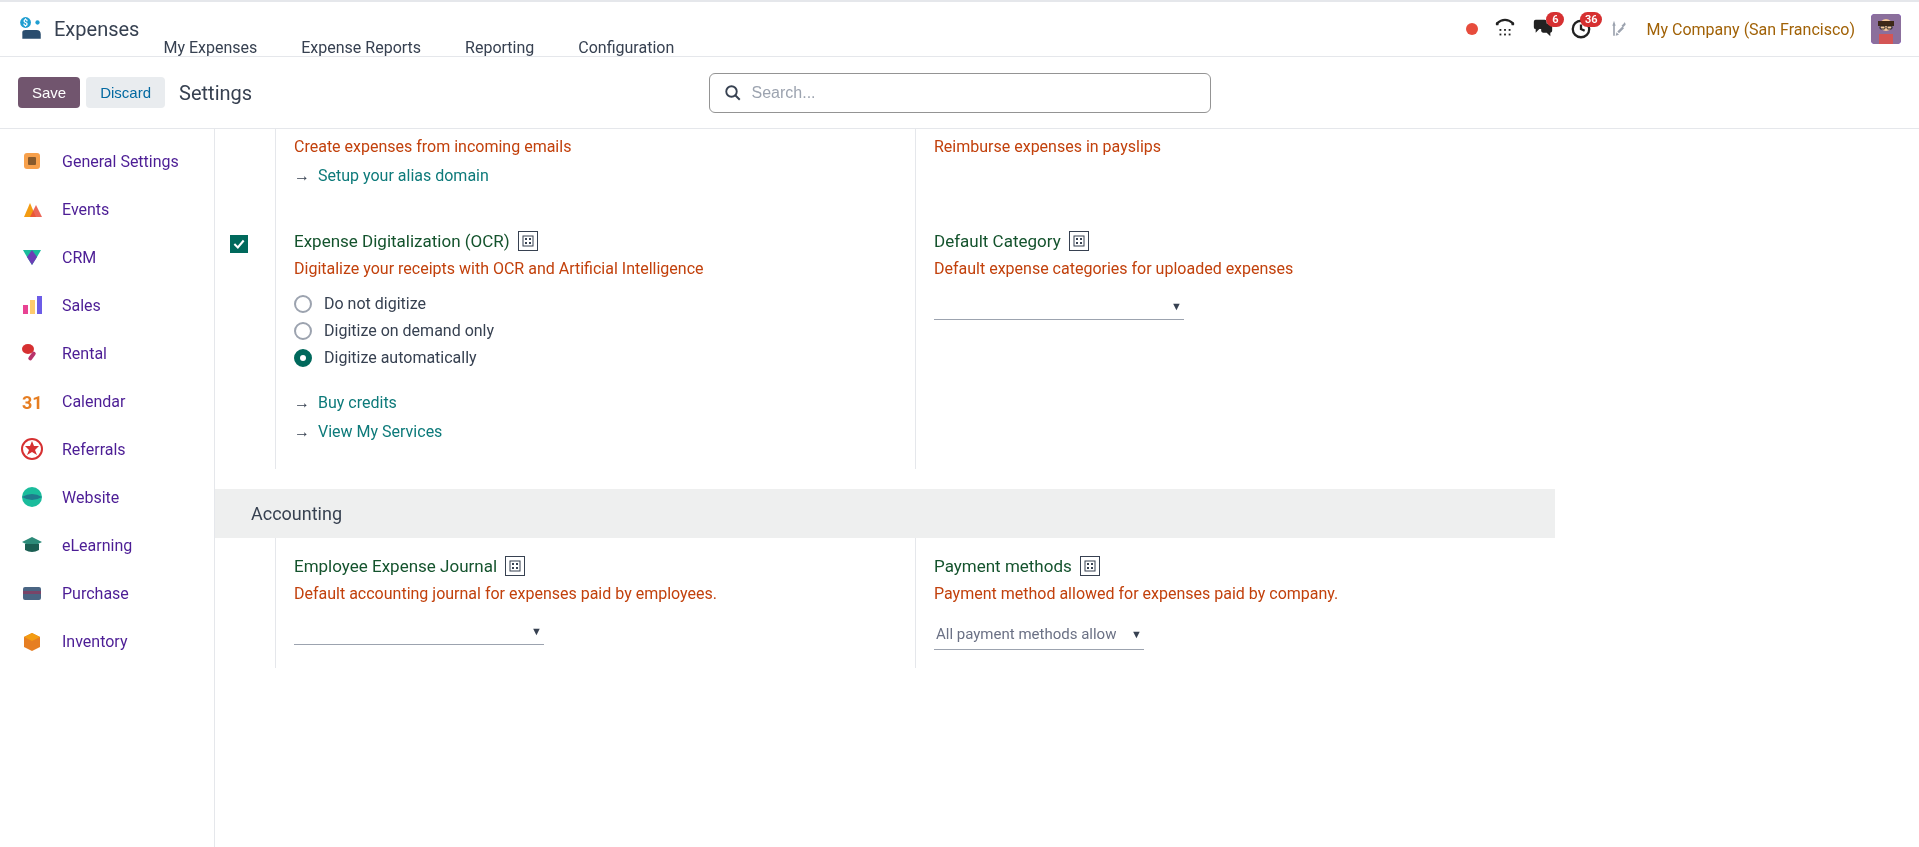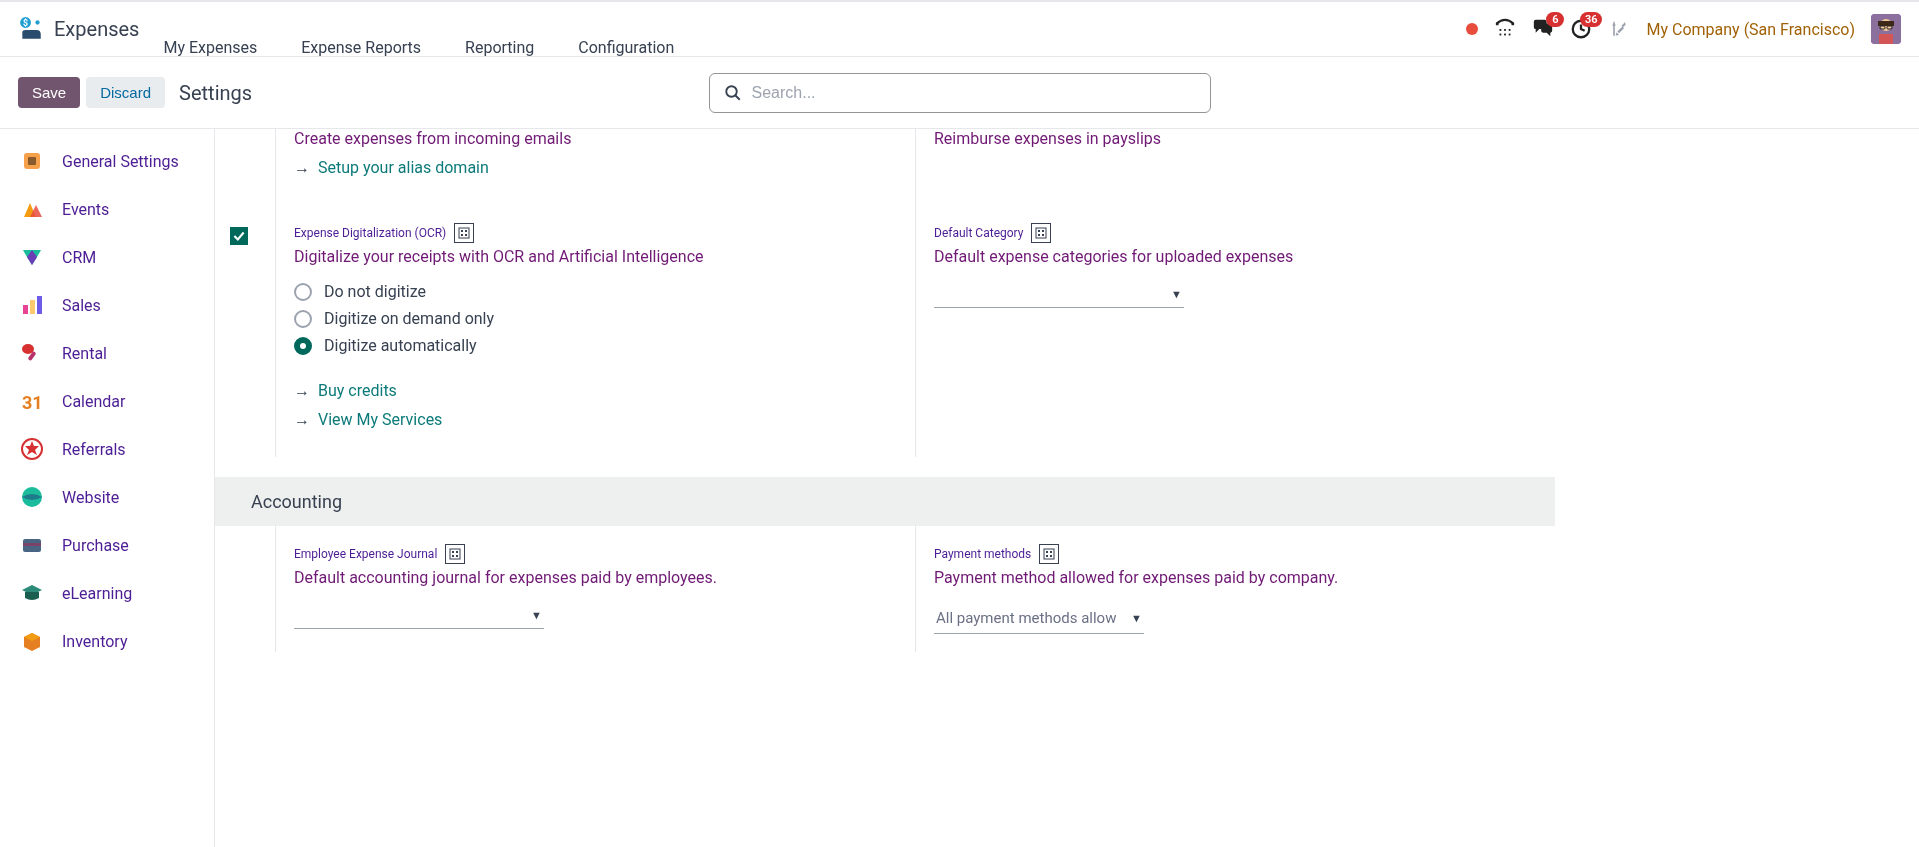--- a/index.html
+++ b/index.html
@@ -36,22 +36,22 @@
 
 .content { flex: 1; overflow-y: auto; padding-right: 12px; }
 .content-inner { padding: 0 0 40px 60px; max-width: 1340px; }
 
 .two-col { display: flex; gap: 0; }
 .col { flex: 1; padding: 18px 30px 18px 0; position: relative; }
 .col:first-child { border-left: 1px solid #e5e7eb; padding-left: 18px; }
 .col:last-child { border-left: 1px solid #e5e7eb; padding-left: 18px; }
 .col-check { position: absolute; left: -46px; top: 22px; width: 18px; height: 18px; background: #00695c; display: flex; align-items: center; justify-content: center; }
 
-.setting-title { font-size: 12px; color: #4c1d95; display: flex; align-items: center; gap: 8px; margin-bottom: 4px; }
-.setting-desc { font-size: 16px; color: #701a75; margin-bottom: 16px; }
+.setting-title { font-size: 17px; color: #14532d; display: flex; align-items: center; gap: 8px; margin-bottom: 4px; }
+.setting-desc { font-size: 16px; color: #c2410c; margin-bottom: 16px; margin-top: 8px; }
 .building-icon { width: 20px; height: 20px; border: 1.5px solid #374151; display: inline-flex; align-items: center; justify-content: center; font-size: 9px; }
 
 .radio-row { display: flex; align-items: center; gap: 12px; margin: 8px 0; font-size: 16px; color: #374151; }
 .radio-outer { width: 18px; height: 18px; border: 2px solid #9ca3af; border-radius: 50%; display: flex; align-items: center; justify-content: center; }
 .radio-selected { border-color: #00695c; background: #00695c; }
 .radio-selected .radio-inner { width: 6px; height: 6px; background: #fff; border-radius: 50%; }
 
 .link-row { display: flex; align-items: center; gap: 8px; margin: 10px 0; color: #0d7a7a; font-size: 16px; cursor: pointer; }
 .link-row .arrow { color: #374151; font-weight: 600; }
 
@@ -216,34 +216,34 @@
           <svg viewBox="0 0 24 24" width="24" height="24">
             <circle cx="12" cy="12" r="10" fill="#1abc9c"></circle>
             <path d="M2 12 Q12 6 22 12 Q12 18 2 12" fill="#1f7a8c"></path>
           </svg>
         </span>
       <span>Website</span>
     </div>
     <div class="side-item">
       <span class="side-icon">
           <svg viewBox="0 0 24 24" width="24" height="24">
+            <path d="M2 9 L12 4 L22 9 L12 14 Z" fill="#2c8a78"></path>
+            <path d="M5 11 L5 17 Q12 21 19 17 L19 11" fill="#1a5e52"></path>
+          </svg>
+        </span>
+      <span>eLearning</span>
+    </div>
+    <div class="side-item">
+      <span class="side-icon">
+          <svg viewBox="0 0 24 24" width="24" height="24">
             <rect x="3" y="6" width="18" height="13" rx="2" fill="#4a6583"></rect>
             <rect x="3" y="10" width="18" height="3" fill="#7a4468"></rect>
           </svg>
         </span>
       <span>Purchase</span>
-    </div>
-    <div class="side-item">
-      <span class="side-icon">
-          <svg viewBox="0 0 24 24" width="24" height="24">
-            <path d="M2 9 L12 4 L22 9 L12 14 Z" fill="#2c8a78"></path>
-            <path d="M5 11 L5 17 Q12 21 19 17 L19 11" fill="#1a5e52"></path>
-          </svg>
-        </span>
-      <span>eLearning</span>
     </div>
     <div class="side-item">
       <span class="side-icon">
           <svg viewBox="0 0 24 24" width="24" height="24">
             <path d="M4 8 L12 4 L20 8 L20 18 L12 22 L4 18 Z" fill="#e67e22"></path>
             <path d="M12 4 L20 8 L12 12 L4 8 Z" fill="#f39c12"></path>
           </svg>
         </span>
       <span>Inventory</span>
     </div>

